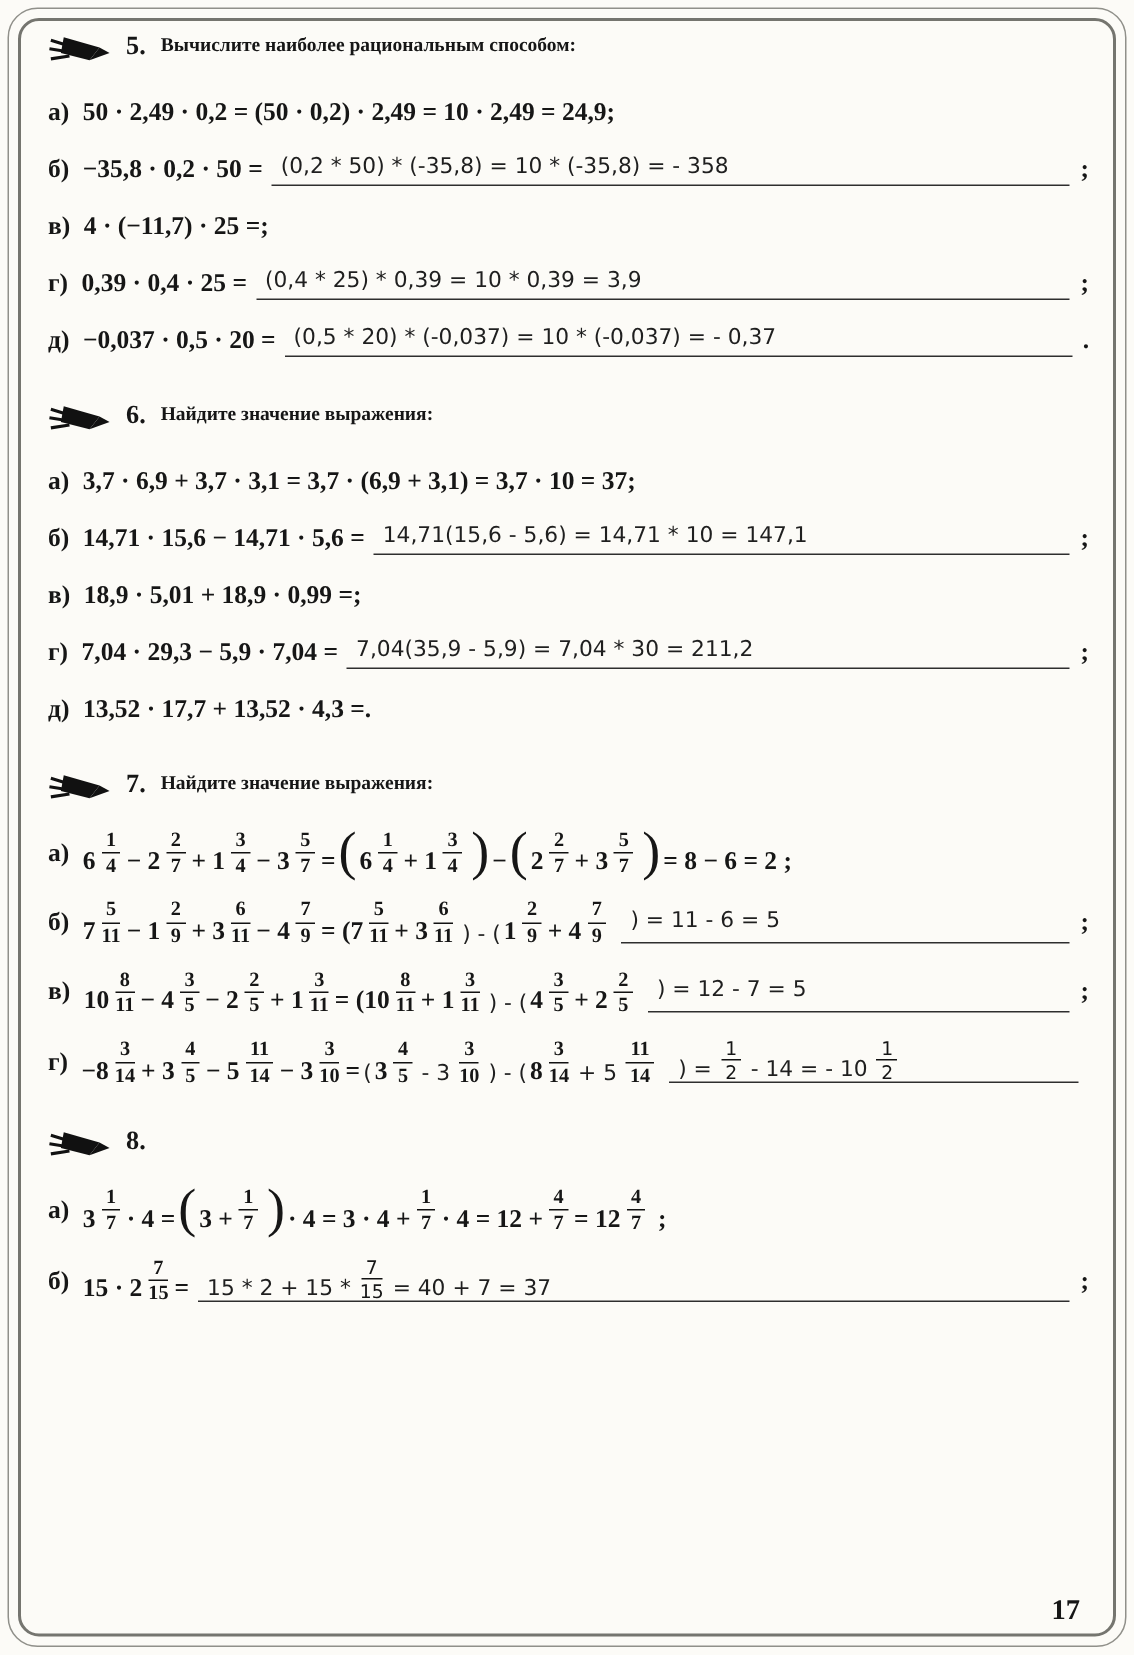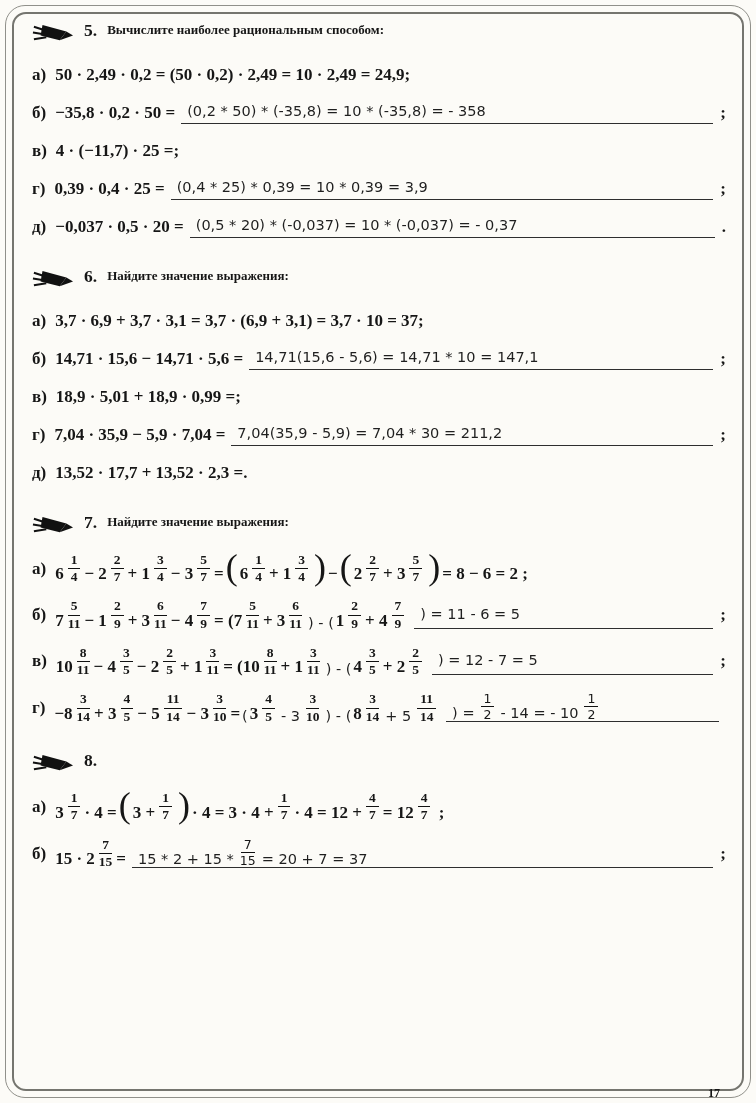--- a/index.html
+++ b/index.html
@@ -33,21 +33,21 @@
   .frac.fp{font-weight:bold;font-size:13.5px;font-family:"Liberation Serif",serif}
   .frac.fw{font-weight:normal;font-size:12.5px;font-family:"DejaVu Sans",sans-serif}
   .bigp{font-size:36px;font-weight:400;line-height:.85;margin:0 2px;transform:translateY(-2px);font-family:"Liberation Serif",serif}
 
   .blank{flex:1;align-self:stretch;display:flex;align-items:center;
          border-bottom:1.5px solid #2e2e2e;margin:0 7px 2px 6px;padding:0 4px;min-height:25px}
   .answer{display:inline-flex;align-items:flex-end;white-space:pre}
   .tail{flex:none;font-weight:bold;font-size:17px}
 
   .ex-fracs .item{margin-bottom:15px}
-  .page-number{position:absolute;right:36px;bottom:2px;font-weight:bold;font-size:12px}
+  .page-number{position:absolute;right:36px;bottom:18px;font-weight:bold;font-size:19px}
 </style>
 </head>
 <body>
 
 <div class="frame-outer"></div>
 <div class="frame-inner"></div>
 
 <div class="content">
 
   <section class="exercise">
@@ -124,29 +124,29 @@
           </span>
           <span class="tail">;</span>
         </div>
         <div class="item">
           <span class="lab">в)</span>
           <span class="printed"><span class="tk p">18,9 · 5,01 + 18,9 · 0,99 =</span></span>
           <span class="tail">;</span>
         </div>
         <div class="item">
           <span class="lab">г)</span>
-          <span class="printed"><span class="tk p">7,04 · 35,9 − 5,9 · 7,04 =</span></span>
+          <span class="printed"><span class="tk p">7,04 · 29,3 − 5,9 · 7,04 =</span></span>
           <span class="blank">
             <span class="answer"><span class="tk w">7,04(35,9 - 5,9) = 7,04 * 30 = 211,2</span></span>
           </span>
           <span class="tail">;</span>
         </div>
         <div class="item">
           <span class="lab">д)</span>
-          <span class="printed"><span class="tk p">13,52 · 17,7 + 13,52 · 2,3 =</span></span>
+          <span class="printed"><span class="tk p">13,52 · 17,7 + 13,52 · 4,3 =</span></span>
           <span class="tail">.</span>
         </div>
       </div>
   </section>
 
   <section class="exercise ex-fracs">
     <div class="ex-header">
       <span class="pencil">
         <svg viewBox="0 0 44 24" width="42" height="23">
           <path d="M2 5 L15 9 M1 11 L14 13 M2 18 L15 16" stroke="#111" stroke-width="2.2" fill="none"></path>
@@ -201,21 +201,21 @@
     </div>
     <div class="ex-items">
         <div class="item">
           <span class="lab">а)</span>
           <span class="printed"><span class="tk p">3</span><span class="frac fp"><span class="num">1</span><span class="den">7</span></span><span class="tk p">· 4 =</span><span class="bigp">(</span><span class="tk p">3 +</span><span class="frac fp"><span class="num">1</span><span class="den">7</span></span><span class="bigp">)</span><span class="tk p">· 4 = 3 · 4 +</span><span class="frac fp"><span class="num">1</span><span class="den">7</span></span><span class="tk p">· 4 = 12 +</span><span class="frac fp"><span class="num">4</span><span class="den">7</span></span><span class="tk p">= 12</span><span class="frac fp"><span class="num">4</span><span class="den">7</span></span><span class="tk p"> ;</span></span>
         </div>
         <div class="item">
           <span class="lab">б)</span>
           <span class="printed"><span class="tk p">15 · 2</span><span class="frac fp"><span class="num">7</span><span class="den">15</span></span><span class="tk p">=</span></span>
           <span class="blank">
-            <span class="answer"><span class="tk w">15 * 2 + 15 *</span><span class="frac fw"><span class="num">7</span><span class="den">15</span></span><span class="tk w">= 20 + 7 = 37</span></span>
+            <span class="answer"><span class="tk w">15 * 2 + 15 *</span><span class="frac fw"><span class="num">7</span><span class="den">15</span></span><span class="tk w">= 40 + 7 = 37</span></span>
           </span>
           <span class="tail">;</span>
         </div>
       </div>
   </section>
 
 </div>
 
 <div class="page-number">17</div>
 

